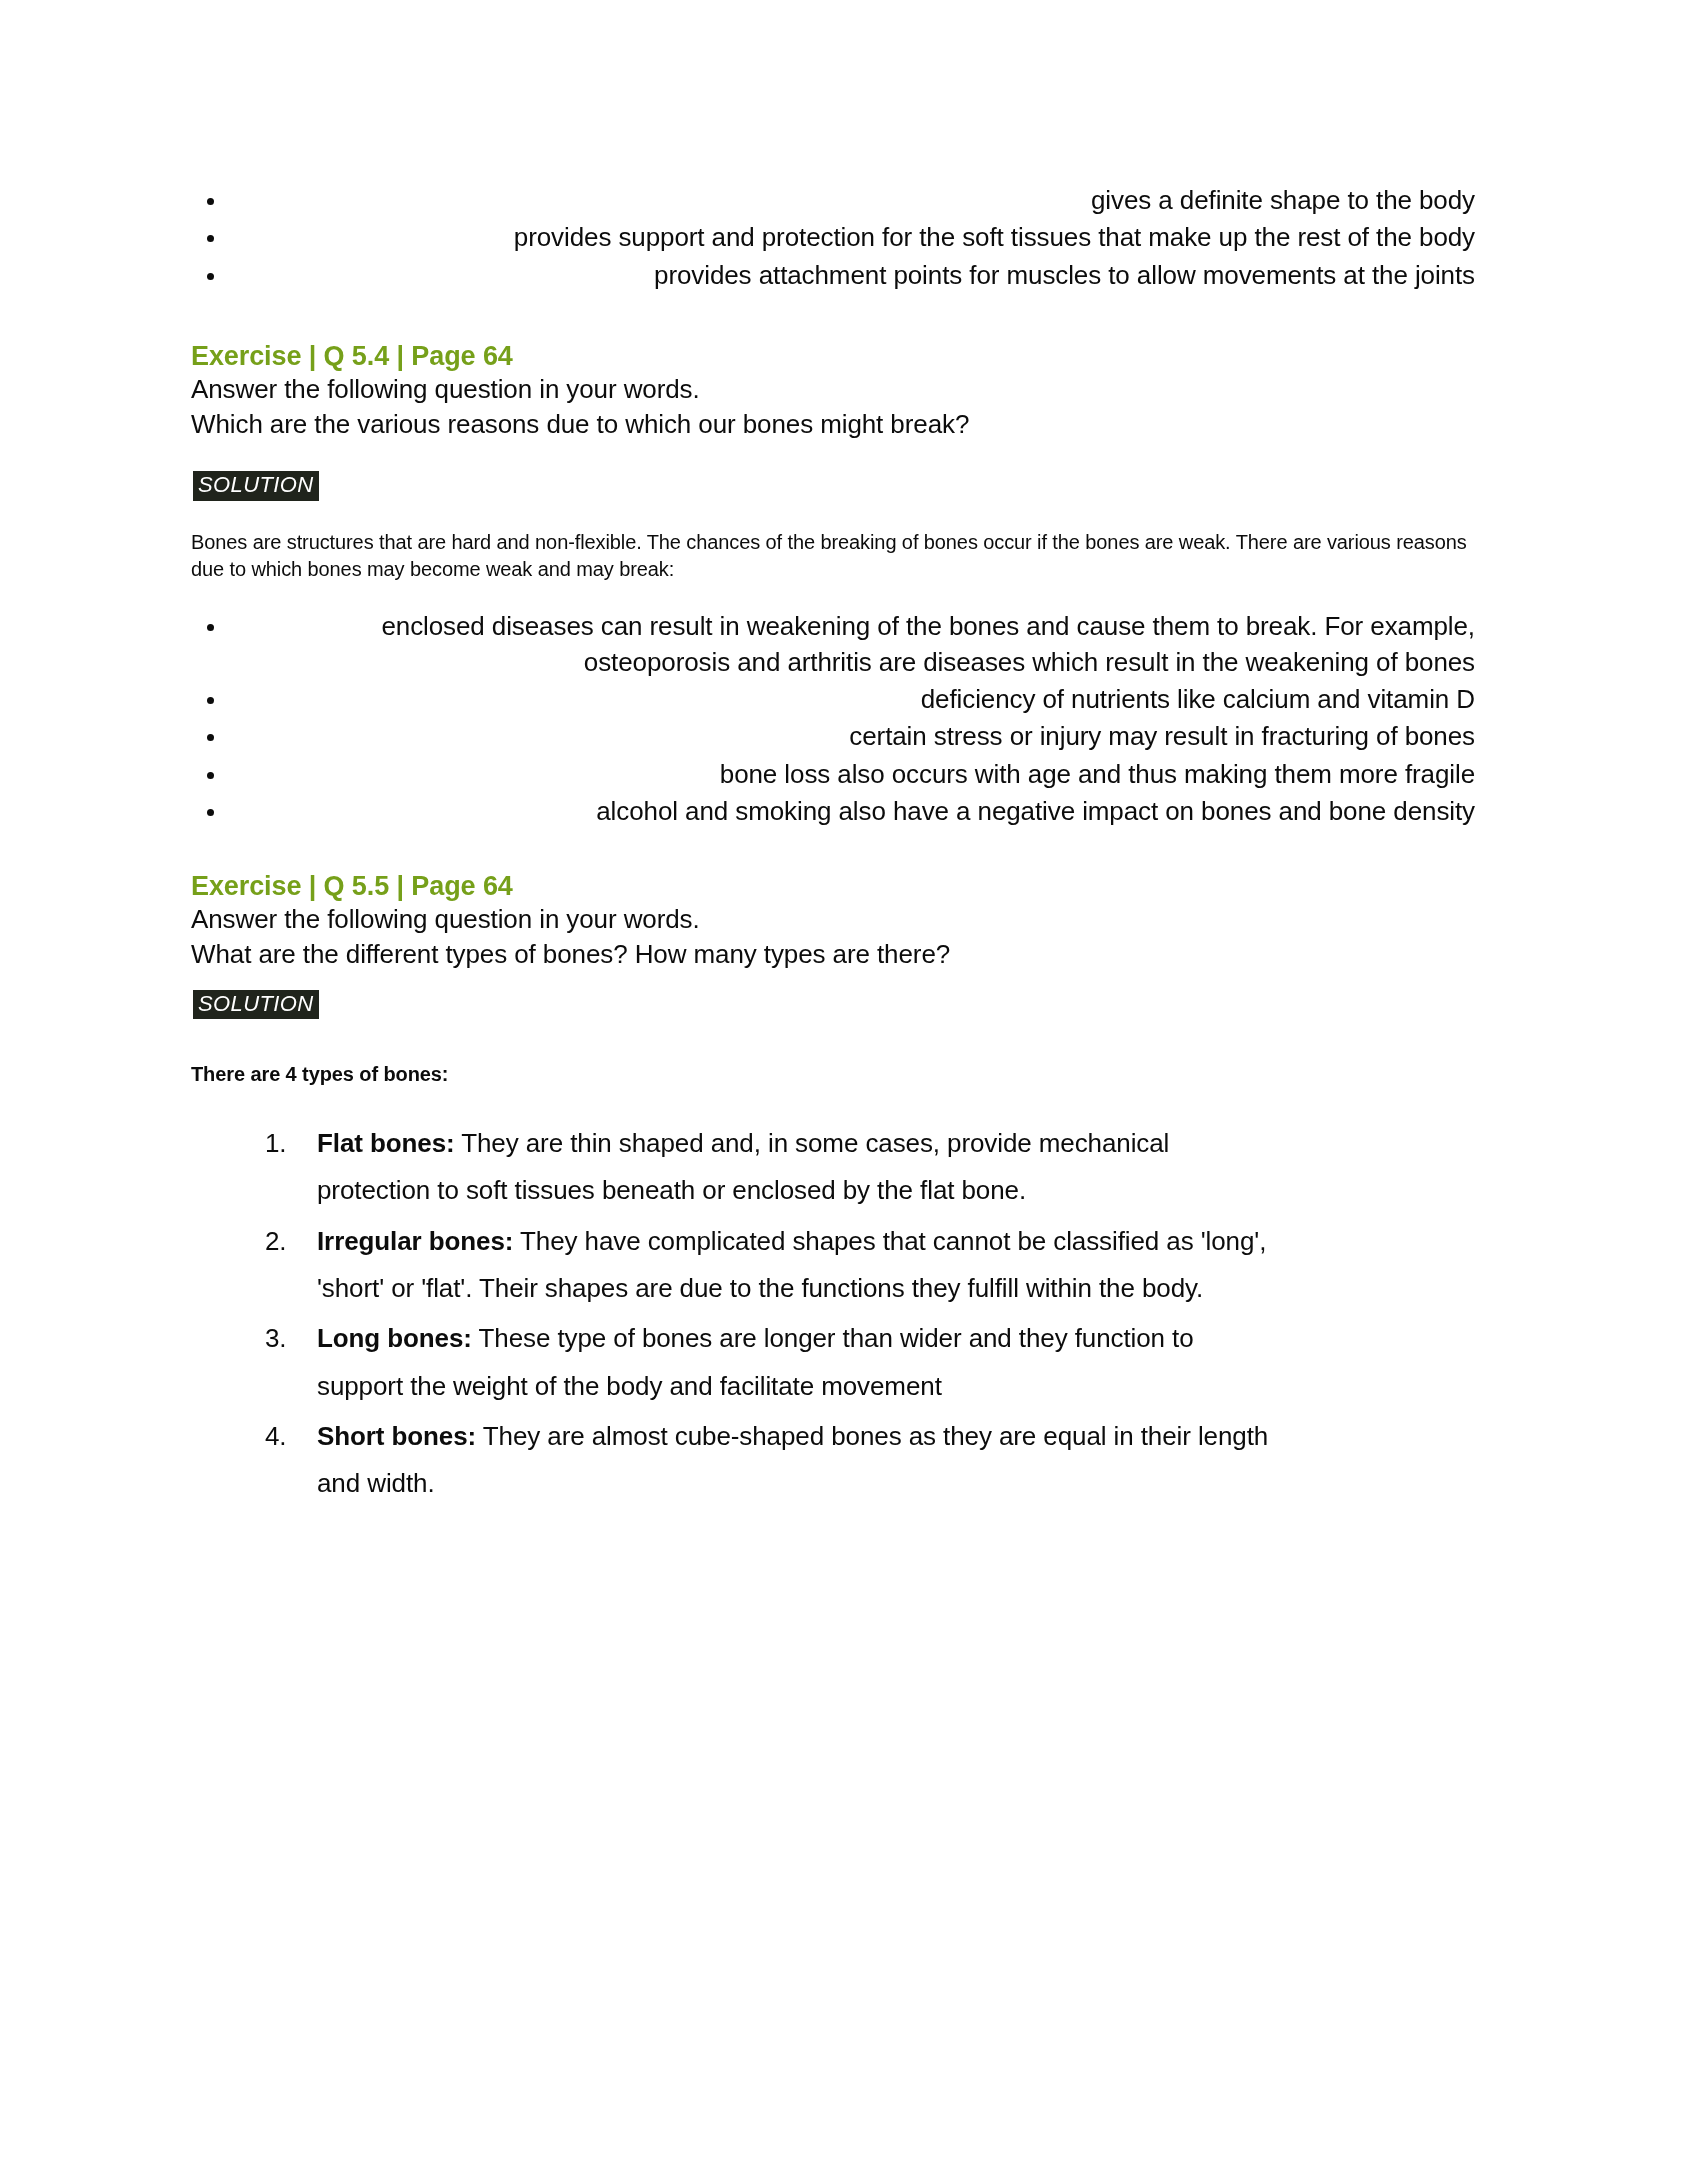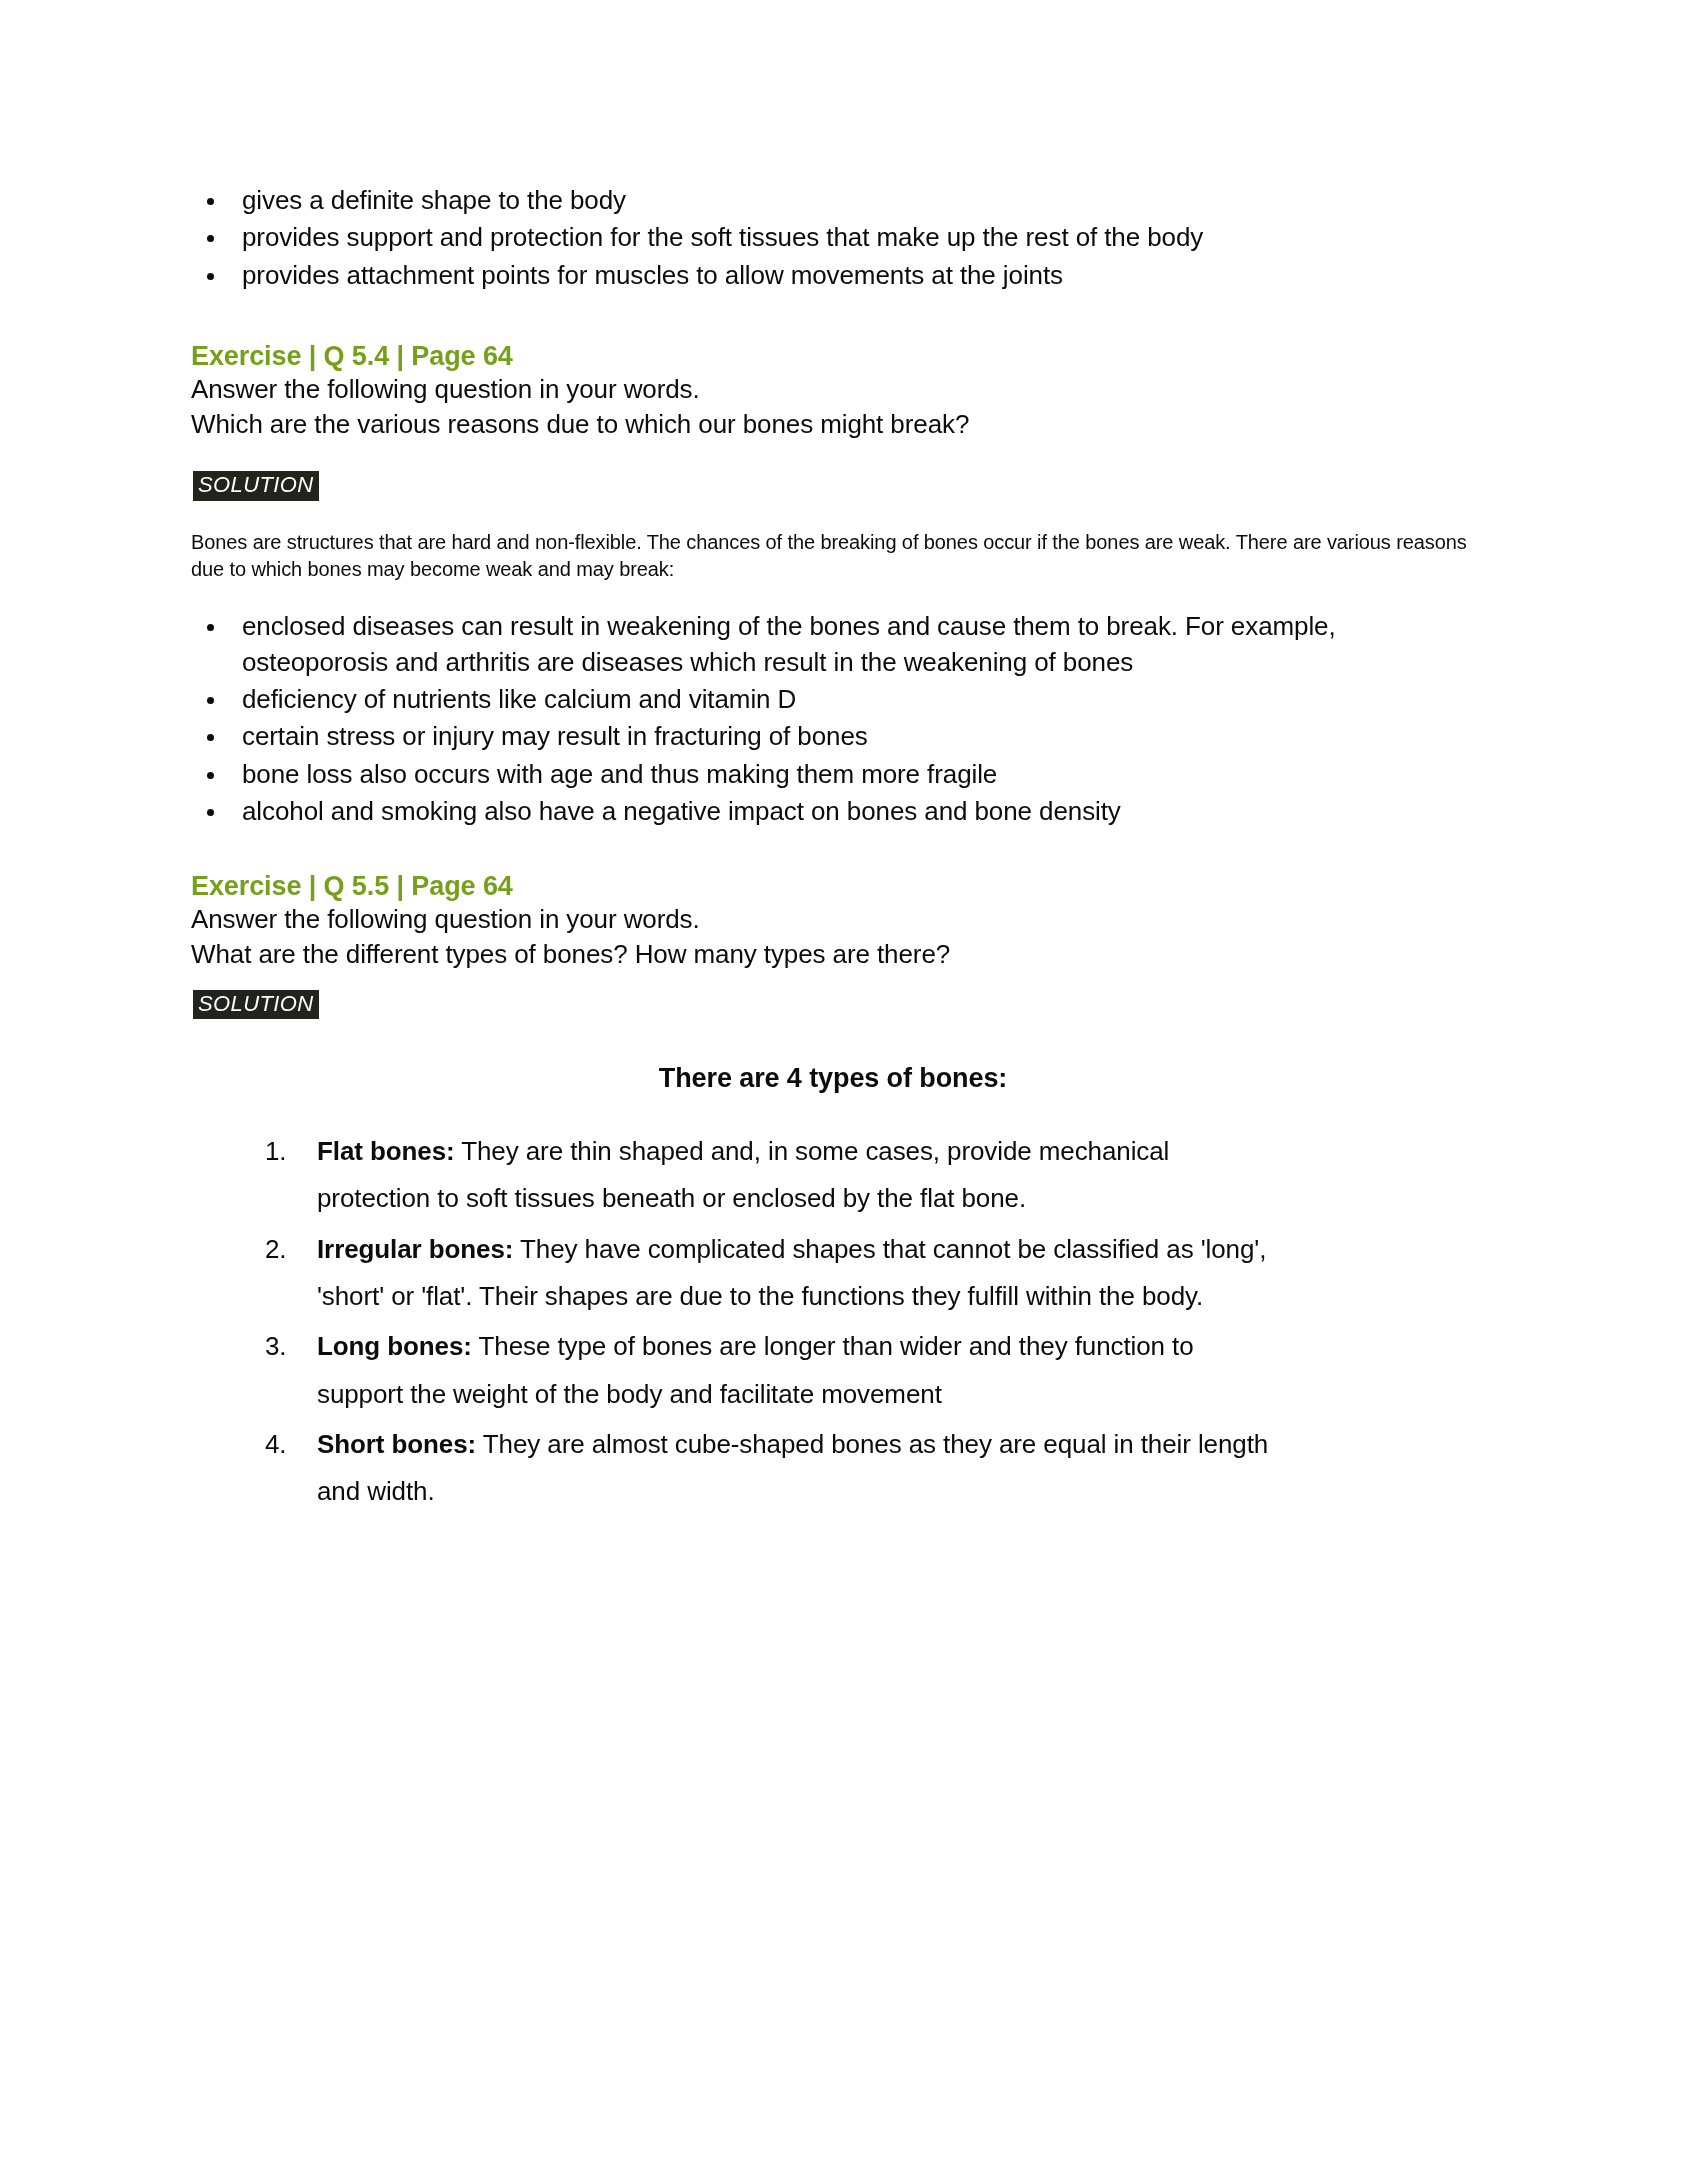--- a/index.html
+++ b/index.html
@@ -30,20 +30,21 @@
     margin: 0;
     padding: 0;
   }
   ul.bullets > li {
     position: relative;
     padding-left: 51px;
     font-size: 26px;
     line-height: 1.36;
     letter-spacing: -0.1px;
     margin: 0 0 2px 0;
+    text-align: right;
   }
   ul.bullets > li::before {
     content: "";
     position: absolute;
     left: 16px;
     top: 15px;
     width: 7px;
     height: 7px;
     border-radius: 50%;
     background: #0c0c0c;
@@ -91,24 +92,23 @@
   
   p.body-par {
     font-size: 20px;
     line-height: 1.36;
     letter-spacing: -0.1px;
     margin: 0;
   }
 
   .bold-lead {
     font-weight: bold;
-    font-size: 27px;
-    letter-spacing: -0.1px;
-    margin: 0;
-    text-align: center;
+    font-size: 20px;
+    letter-spacing: -0.1px;
+    margin: 0;
   }
 
   
   ol.numbered {
     list-style: none;
     margin: 0;
     padding: 0;
     margin-left: 74px;
     margin-right: 198px;
   }

